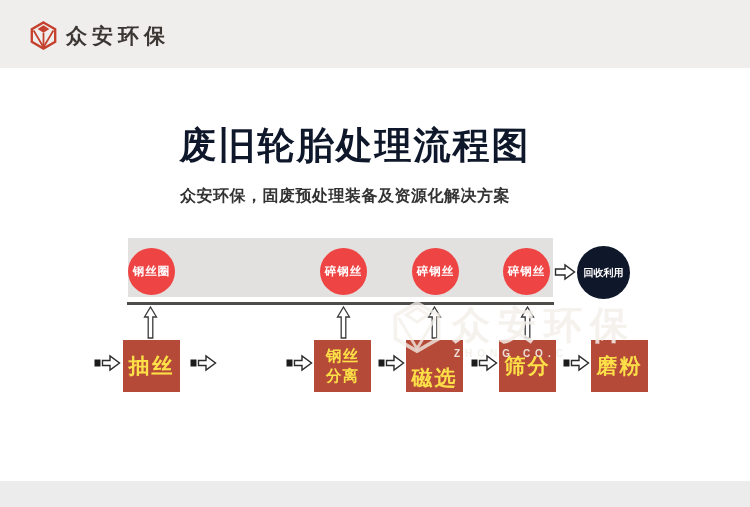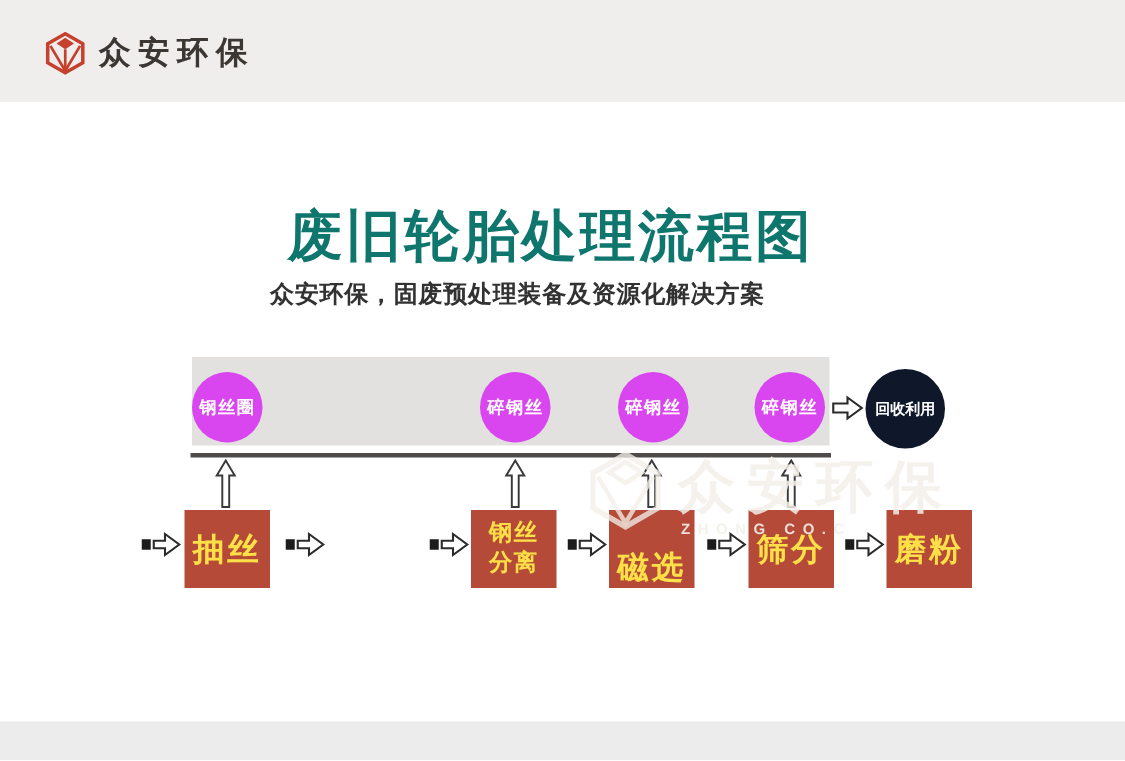--- a/index.html
+++ b/index.html
@@ -8,33 +8,33 @@
 
   
   .header-bar{position:absolute;left:0;top:0;width:750px;height:68px;background:#efeeed;}
   .footer-bar{position:absolute;left:0;top:481px;width:750px;height:26px;background:#ececec;}
 
   .logo{position:absolute;left:30px;top:21px;display:flex;align-items:center;gap:9px;cursor:pointer;}
   .logo-icon{width:27px;height:29px;display:block;}
   .logo-text{font-size:21px;font-weight:bold;color:#3c3733;letter-spacing:5px;line-height:1;}
 
   
-  .page-title{position:absolute;left:30px;top:126px;width:650px;margin:12px;text-align:center;
-              font-size:37px;font-weight:800;color:#0f766e;letter-spacing:2px;line-height:1.1;}
+  .page-title{position:absolute;left:30px;top:126px;width:650px;margin:0;text-align:center;
+              font-size:37px;font-weight:800;color:#0f172a;letter-spacing:2px;line-height:1.1;}
   .page-subtitle{position:absolute;left:8px;top:174px;width:650px;margin:12px;text-align:center;
               font-family:"Liberation Serif","DejaVu Serif",serif;
               font-size:16px;font-weight:700;color:#323232;letter-spacing:0.5px;}
 
   
   .top-band{position:absolute;left:128px;top:238px;width:425px;height:59px;background:#e2e1e0;}
   .divider-line{position:absolute;left:127px;top:302px;width:427px;height:3px;background:#4e4c4a;}
 
   .circle{position:absolute;border-radius:50%;display:flex;align-items:center;justify-content:center;
           color:#fff;font-weight:bold;text-align:center;box-sizing:border-box;z-index:2;}
-  .slate{width:47px;height:47px;top:248px;background:#d946ef;font-size:11.5px;letter-spacing:1px;}
+  .slate{width:47px;height:47px;top:248px;background:#ef4444;font-size:11.5px;letter-spacing:1px;}
   .c1{left:128px;} .c2{left:320px;} .c3{left:412px;} .c4{left:503px;}
   .result{left:577px;top:246px;width:53px;height:53px;background:#0f172a;font-size:10px;letter-spacing:0;}
 
   .result-arrow{position:absolute;left:554px;top:263px;width:22px;height:18px;z-index:2;}
 
   .uparrow{position:absolute;top:306px;width:15px;height:33px;z-index:1;}
   .u1{left:143px;} .u2{left:336px;} .u3{left:427px;} .u4{left:520px;}
 
   
   .source-circle{left:23px;top:329px;width:68px;height:68px;background:#b54a38;

